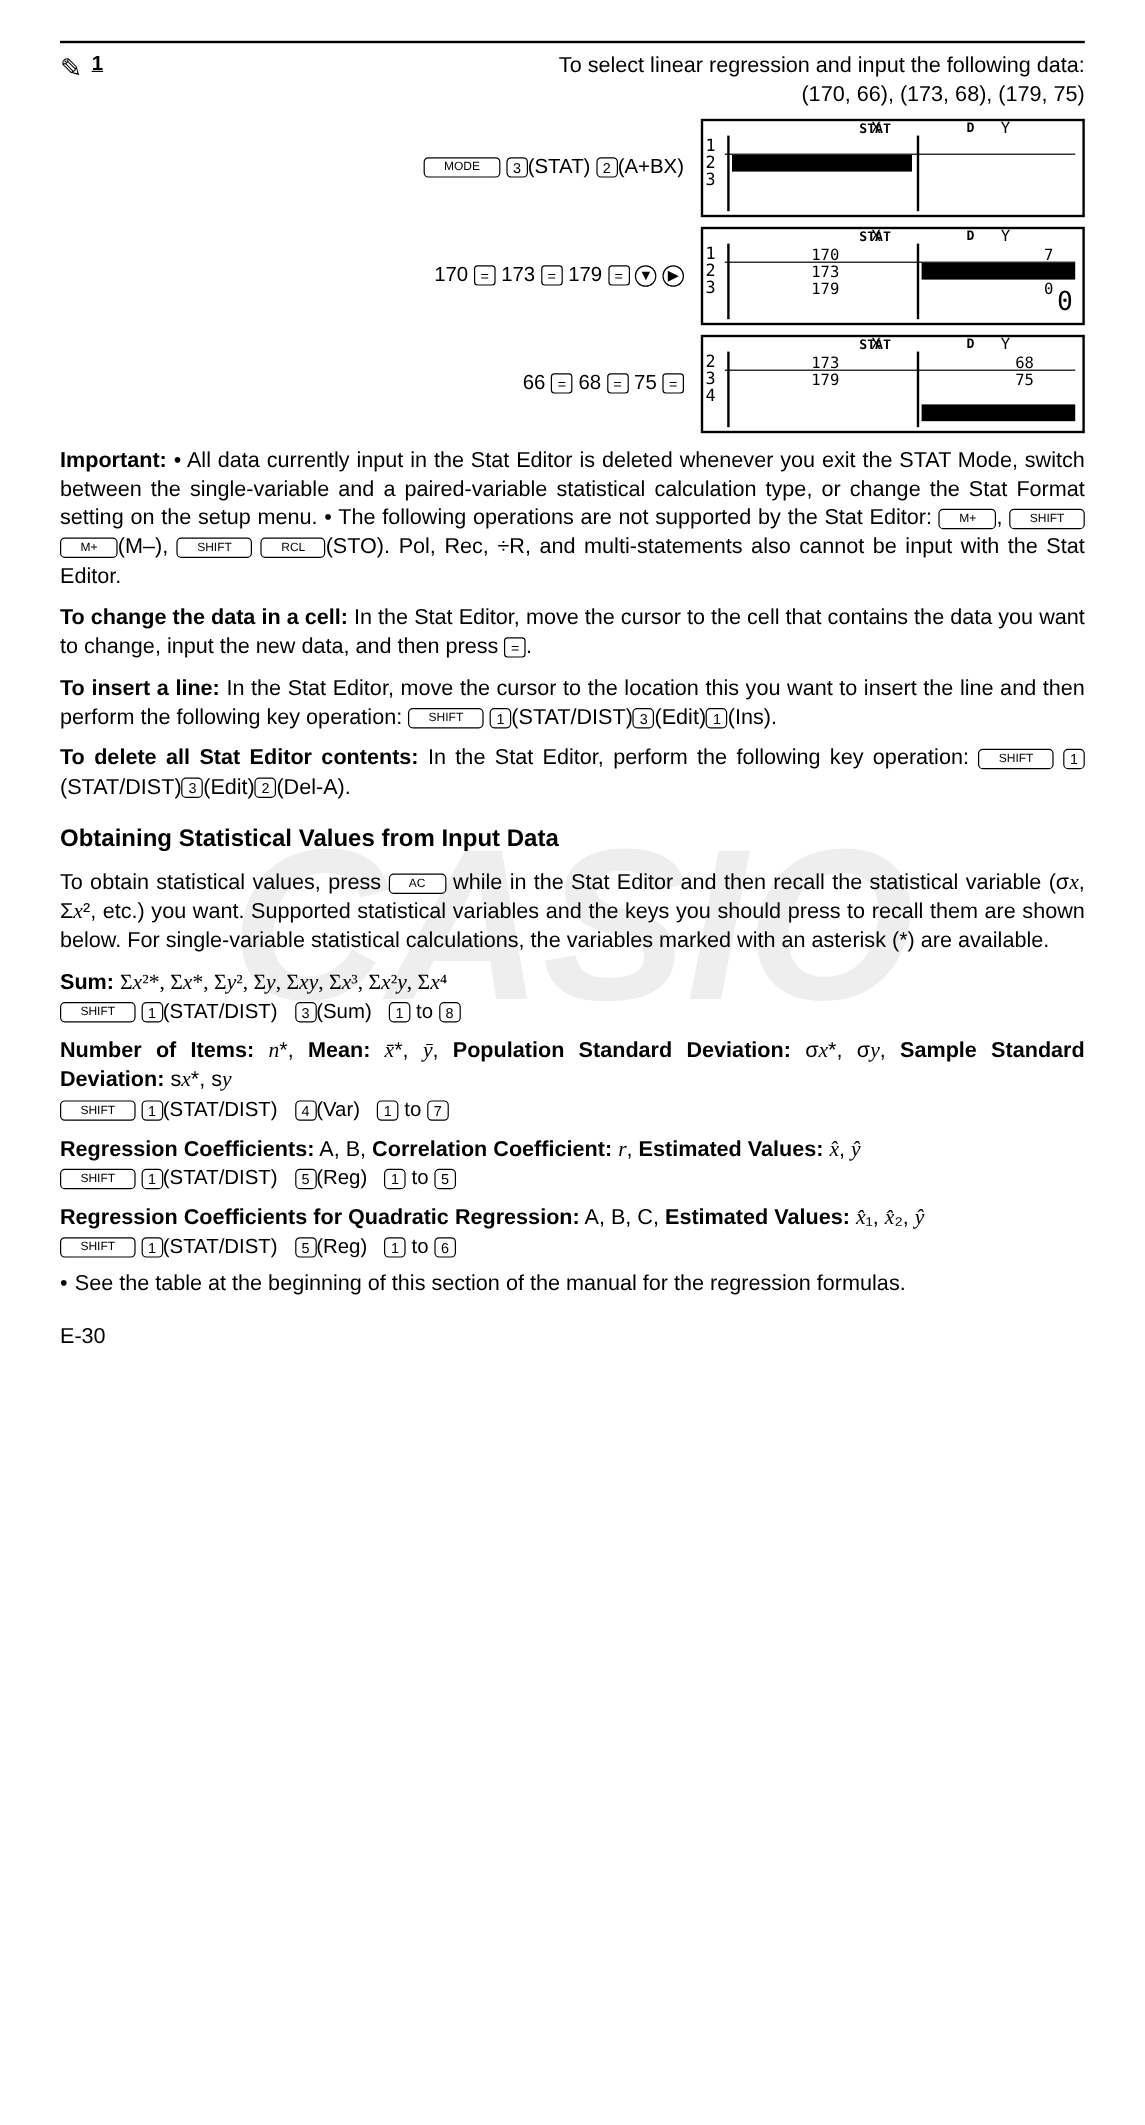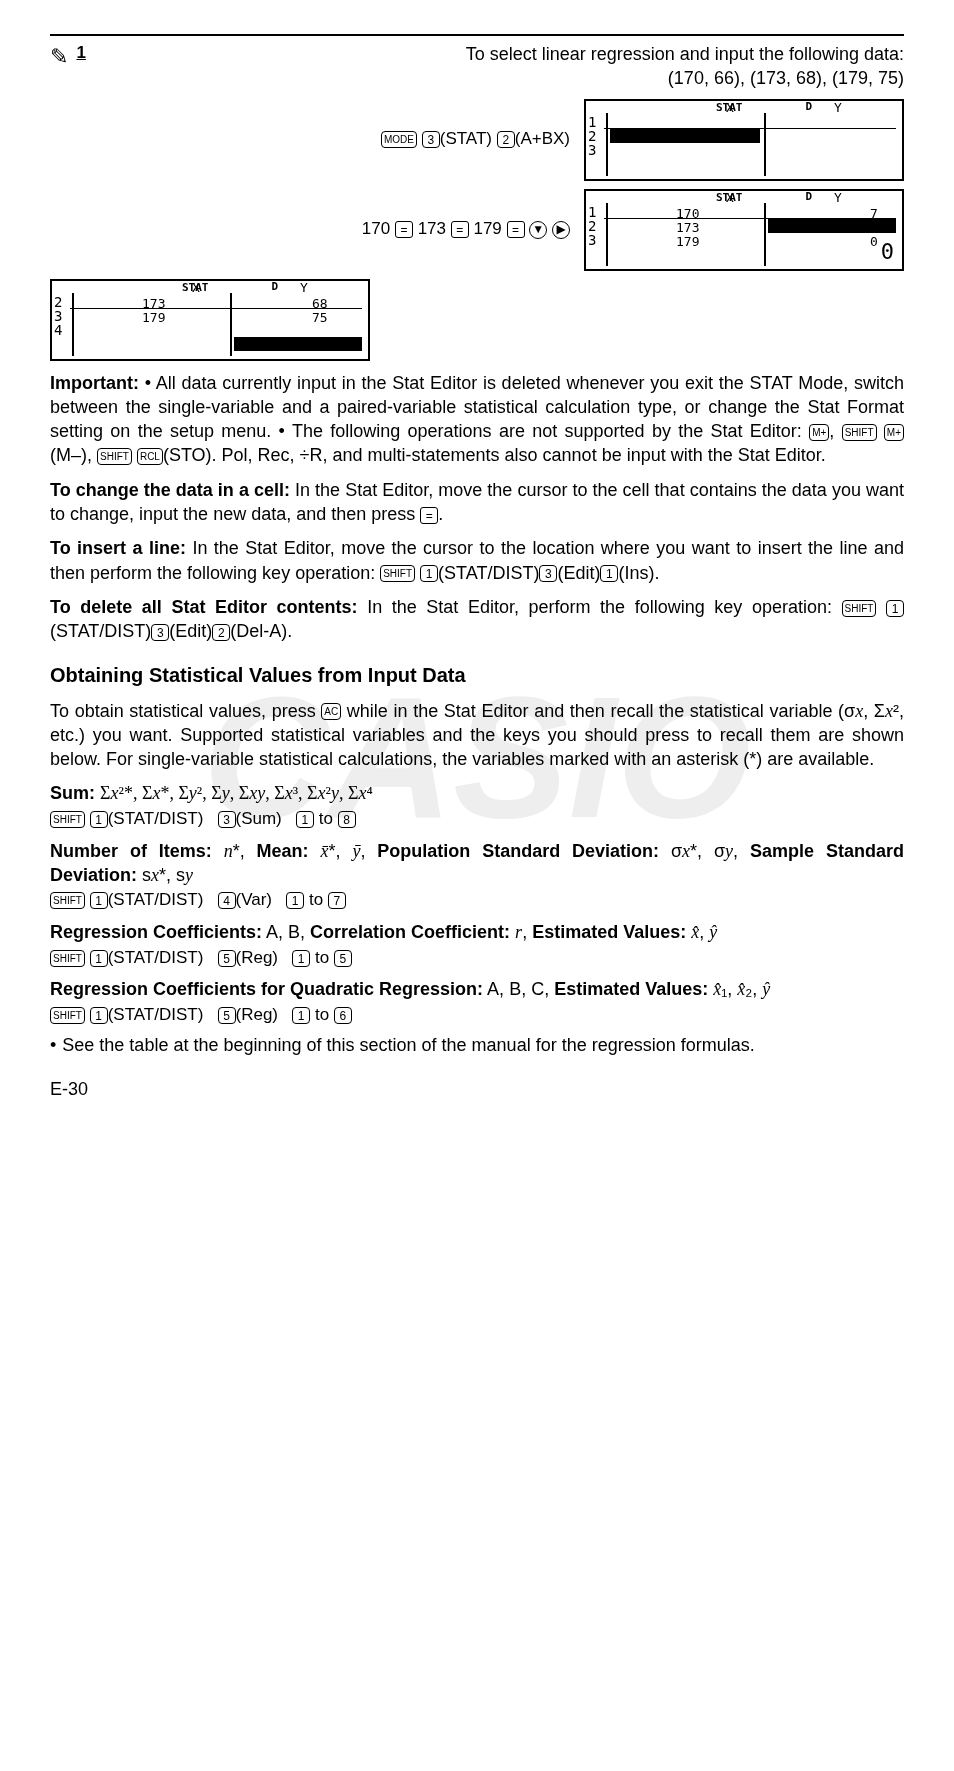--- a/index.html
+++ b/index.html
@@ -35,21 +35,21 @@
     border-radius: 4px;
     padding: 0 4px;
     font-size: 12px;
     font-family: Arial, sans-serif;
     vertical-align: middle;
     min-width: 18px;
     text-align: center;
     line-height: 16px;
     height: 17px;
   }
-  .key-sm { font-size: 10px; padding: 0 2px; }
+  .key-sm { font-size: 10px; padding: 0 16px; }
   .key-exe { border-radius: 3px; }
   .key-circ { border-radius: 50%; width: 18px; height: 18px; padding: 0; line-height: 15px; }
   .kv-row { display: flex; align-items: center; margin: 8px 0; }
   .kv-keys { flex: 1; text-align: right; padding-right: 14px; font-size: 17px; }
   .lcd {
     border: 2px solid #000;
     width: 320px;
     height: 82px;
     position: relative;
     font-family: monospace;
@@ -152,20 +152,25 @@
 179</div>
       <div class="lcd-vals y" style="text-align:right;left:284px">7
 0
 0</div>
       <div class="lcd-cursor" style="left:182px;top:28px;width:128px;height:14px"></div>
       <div class="lcd-bignum">0</div>
     </div>
   </div>
 
   <div class="kv-row">
+    <div class="kv-keys">
+      66 <span class="key key-exe">=</span>
+      68 <span class="key key-exe">=</span>
+      75 <span class="key key-exe">=</span>
+    </div>
     <div class="lcd">
       <div class="stat-label">STAT</div>
       <div class="d-label">D</div>
       <div class="lcd-col-head x">X</div>
       <div class="lcd-col-head y">Y</div>
       <div class="lcd-vline" style="left:20px"></div>
       <div class="lcd-vline" style="left:178px"></div>
       <div class="lcd-hline"></div>
       <div class="lcd-left-nums" style="white-space:pre">2
 3
@@ -181,21 +186,21 @@
   <div class="para">
     <strong>Important:</strong><span> • All data currently input in the Stat Editor is deleted whenever you exit the STAT Mode, switch between the single-variable and a paired-variable statistical calculation type, or change the Stat Format setting on the setup menu. • The following operations are not supported by the Stat Editor: </span><span class="key key-sm">M+</span>, <span class="key key-sm">SHIFT</span> <span class="key key-sm">M+</span><span>(M–), </span><span class="key key-sm">SHIFT</span> <span class="key key-sm">RCL</span><span>(STO). Pol, Rec, ÷R, and multi-statements also cannot be input with the Stat Editor.</span>
   </div>
 
   <div class="para">
     <strong>To change the data in a cell:</strong><span> In the Stat Editor, move the cursor to the cell that contains the data you want to change, input the new data, and then press </span><span class="key key-exe">=</span>.
   </div>
 
 
   <div class="para">
-    <strong>To insert a line:</strong><span> In the Stat Editor, move the cursor to the location where you want to insert the line and then perform the following key operation: </span>
+    <strong>To insert a line:</strong><span> In the Stat Editor, move the cursor to the location this you want to insert the line and then perform the following key operation: </span>
     <span class="key key-sm">SHIFT</span> <span class="key">1</span>(STAT/DIST)<span class="key">3</span>(Edit)<span class="key">1</span>(Ins).
   </div>
 
   <div class="para">
     <strong>To delete all Stat Editor contents:</strong><span> In the Stat Editor, perform the following key operation: </span>
     <span class="key key-sm">SHIFT</span> <span class="key">1</span>(STAT/DIST)<span class="key">3</span>(Edit)<span class="key">2</span>(Del-A).
   </div>
 
   <h2 class="subhead">Obtaining Statistical Values from Input Data</h2>
 

